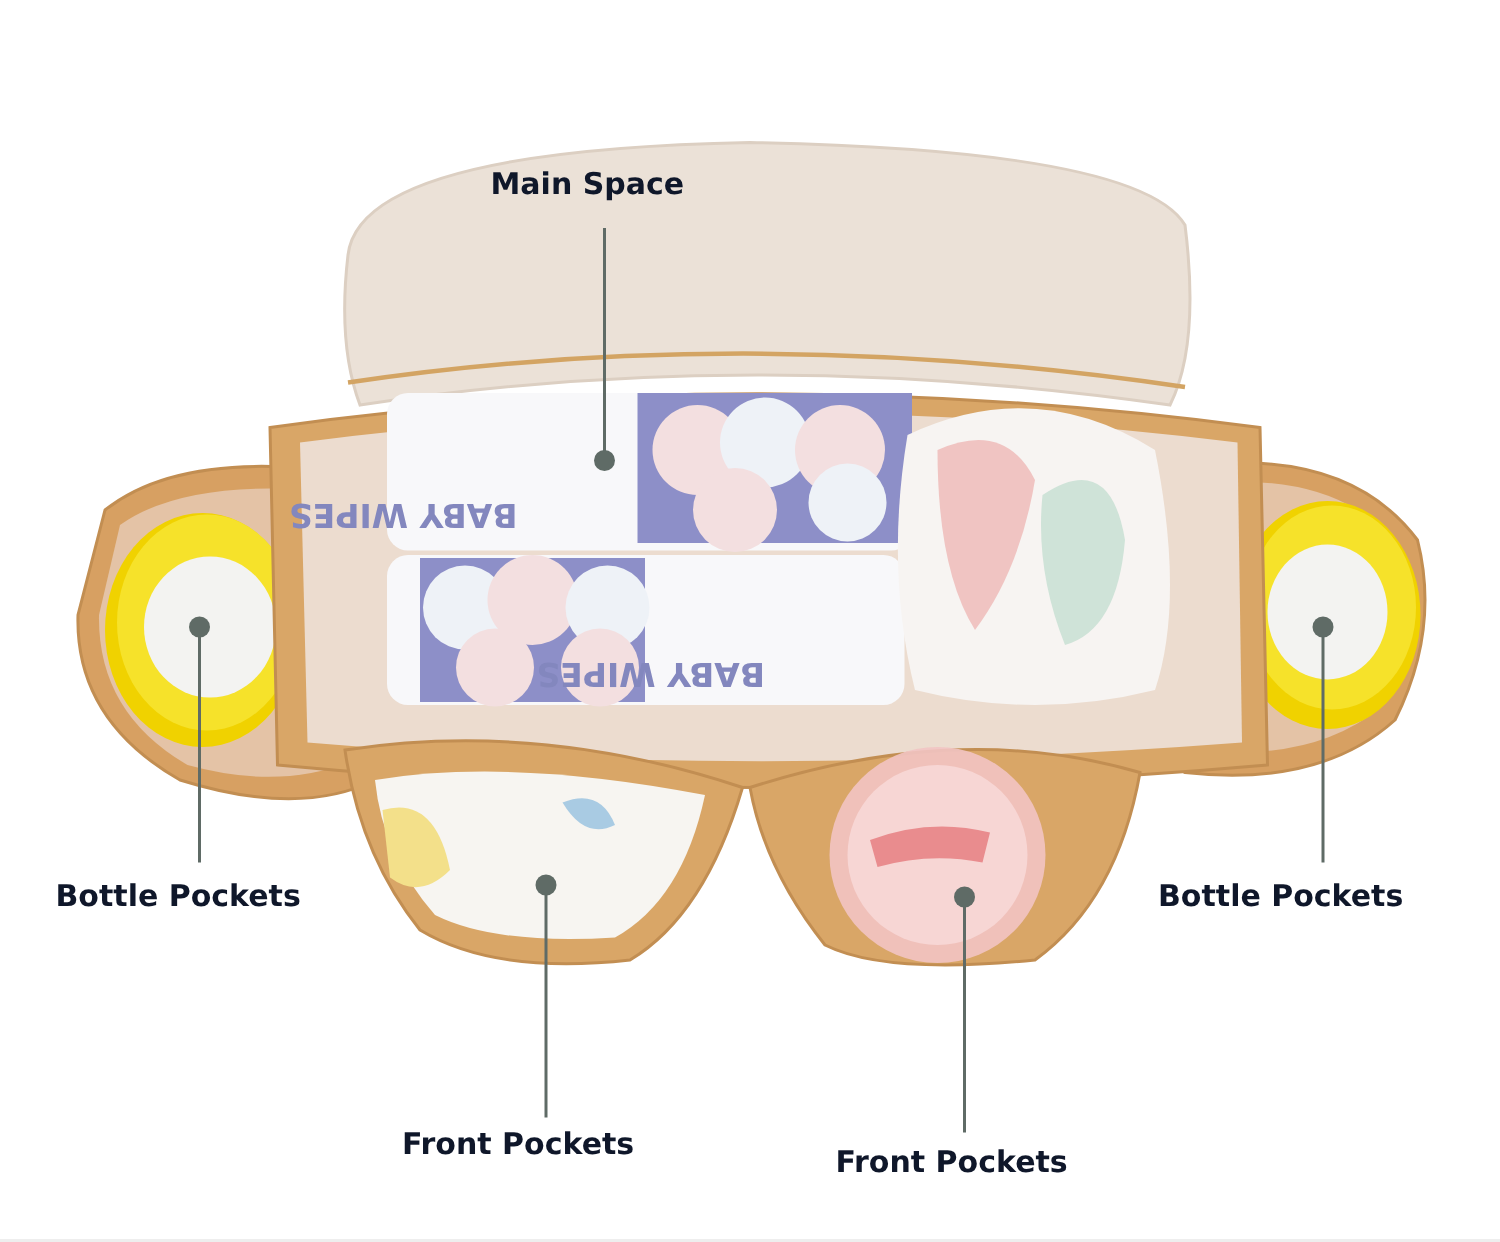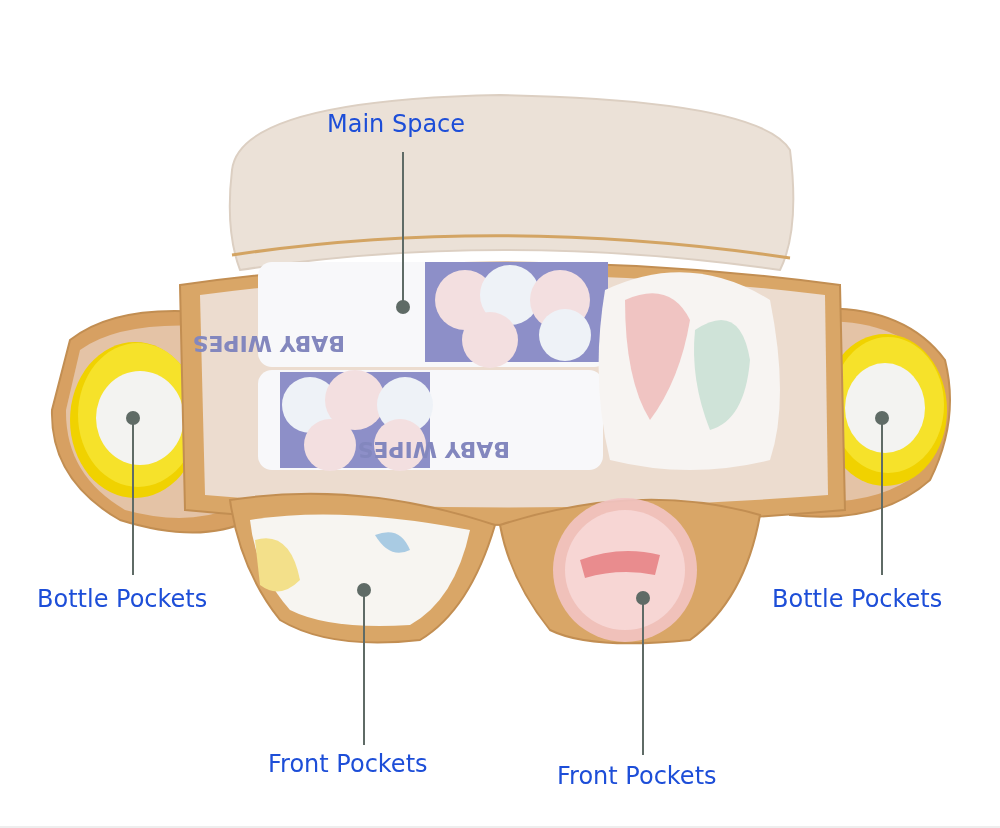--- a/index.html
+++ b/index.html
@@ -3,25 +3,25 @@
 <meta charset="utf-8">
 <style>
   * { box-sizing: border-box; margin: 0; padding: 0; }
   html, body { width: 1000px; height: 828px; background: #ffffff; overflow: hidden; }
   body { position: relative; font-family: "DejaVu Sans", sans-serif; }
   .stage { position: absolute; left: 0; top: 0; width: 1000px; height: 828px; }
   .stage svg { position: absolute; left: 0; top: 0; }
   .label {
     position: absolute;
     font-family: "DejaVu Sans", sans-serif;
-    font-size: 24px;
-    color: #1d4ed8;
+    font-size: 20px;
+    color: #0f172a;
     letter-spacing: 0px;
     white-space: nowrap;
-    font-weight: 400;
+    font-weight: 700;
   }
   .bottom-rule { position: absolute; left: 0; top: 826px; width: 1000px; height: 2px; background: #eeeeee; }
 </style>
 </head>
 <body>
 
 <div class="stage">
   <svg width="1000" height="828" viewBox="0 0 1000 828">
 
     <g>

